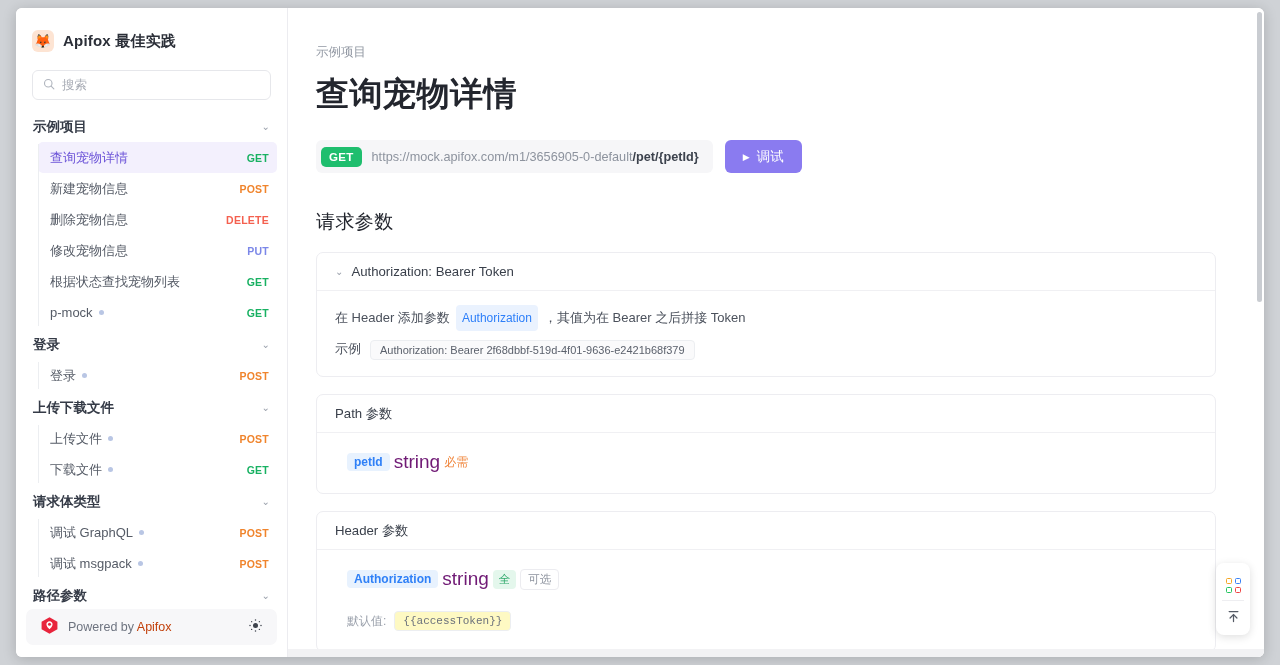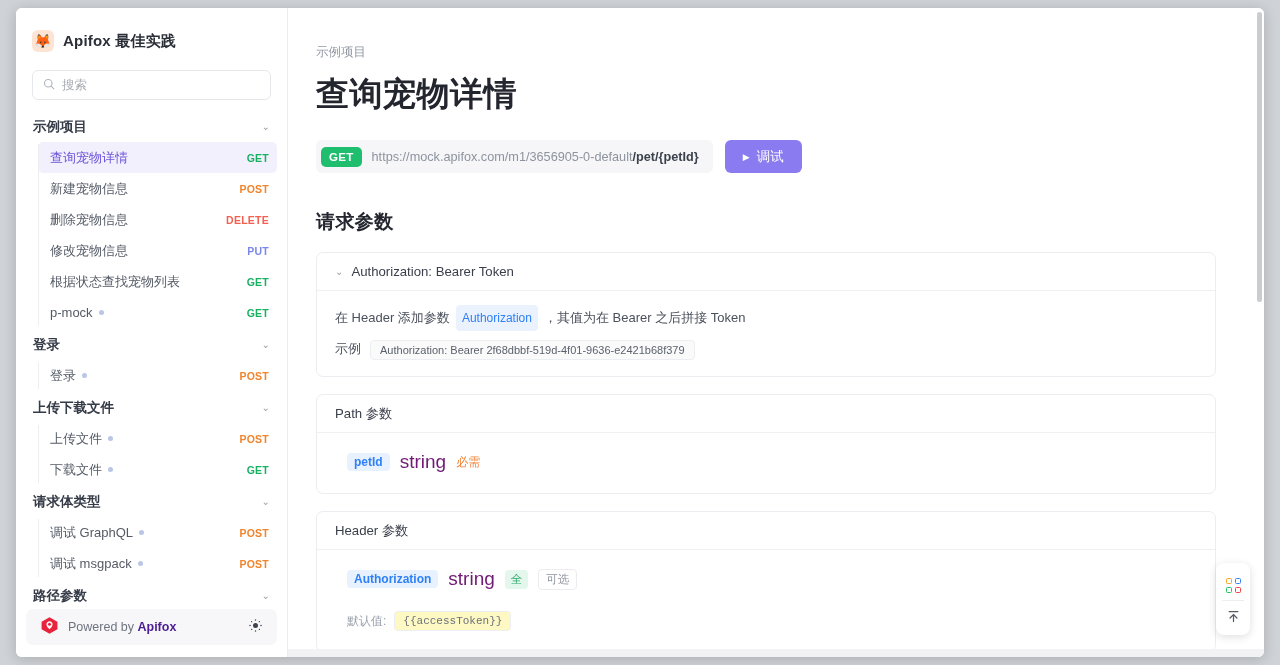--- a/index.html
+++ b/index.html
@@ -99,21 +99,21 @@
   .m-PUT { color: #7b87e8; }
   .m-DELETE { color: #f4604f; }
 
   .powered {
     position: absolute; left: 10px; right: 10px; bottom: 12px;
     height: 36px; border-radius: 7px; background: #f7f7f9;
     display: flex; align-items: center; gap: 9px; padding: 0 14px;
     cursor: pointer;
   }
   .powered-text { font-size: 12.5px; color: #6e7480; flex: 1; }
-  .powered-text b { color: #4c1d95; font-weight: bold; }
+  .powered-text b { color: #c2410c; font-weight: normal; }
 
   
   #main {
     flex: 1 1 auto; height: 100%; position: relative;
     overflow: hidden; background: #fff;
   }
   #scroller {
     position: absolute; inset: 0;
     padding: 36px 0 0 0;
     overflow: hidden;
@@ -140,21 +140,21 @@
   .url-text b { color: #3c424d; font-weight: bold; }
   .debug-btn {
     background: #8a7bf0; color: #fff; border: 0; border-radius: 6px;
     height: 33px; padding: 0 18px; font-size: 13.5px;
     font-family: inherit; cursor: pointer;
     display: flex; align-items: center; gap: 7px;
   }
   .tri { font-size: 9px; }
 
   .sec-title {
-    font-size: 19px; font-weight: bold; color: #23262e;
+    font-size: 19px; font-weight: normal; color: #23262e;
     margin-top: 36px; letter-spacing: .4px;
   }
 
   .card {
     border: 1px solid #ededf1; border-radius: 7px;
     margin-top: 17px; background: #fff; overflow: hidden;
   }
   .card-head {
     height: 38px; display: flex; align-items: center; gap: 8px;
     padding: 0 18px; border-bottom: 1px solid #f0f0f3;
@@ -175,21 +175,21 @@
     display: flex; align-items: flex-start; gap: 9px; margin-top: 9px;
   }
   .example-lab { font-size: 13px; color: #4b515c; }
   .code-pill {
     border: 1px solid #eceef1; background: #fafafb; border-radius: 4px;
     padding: 3px 9px; font-size: 11px; color: #5b616c;
     font-family: "Liberation Sans", "DejaVu Sans", sans-serif;
   }
 
   .param-body { padding: 18px 18px 20px 30px; }
-  .param-row { display: flex; align-items: center; gap: 10px; }
+  .param-row { display: flex; align-items: center; gap: 4px; }
   .p-name {
     background: #e8f2fe; color: #2f80f7; border-radius: 4px;
     padding: 2px 7px; font-size: 12px; font-weight: bold;
   }
   .p-type { font-size: 19px; color: #701a75; }
   .p-req { font-size: 12px; color: #f0853b; }
   .p-scope {
     background: #e4f7ec; color: #2fa96b; border-radius: 4px;
     padding: 2px 6px; font-size: 11.5px;
   }

